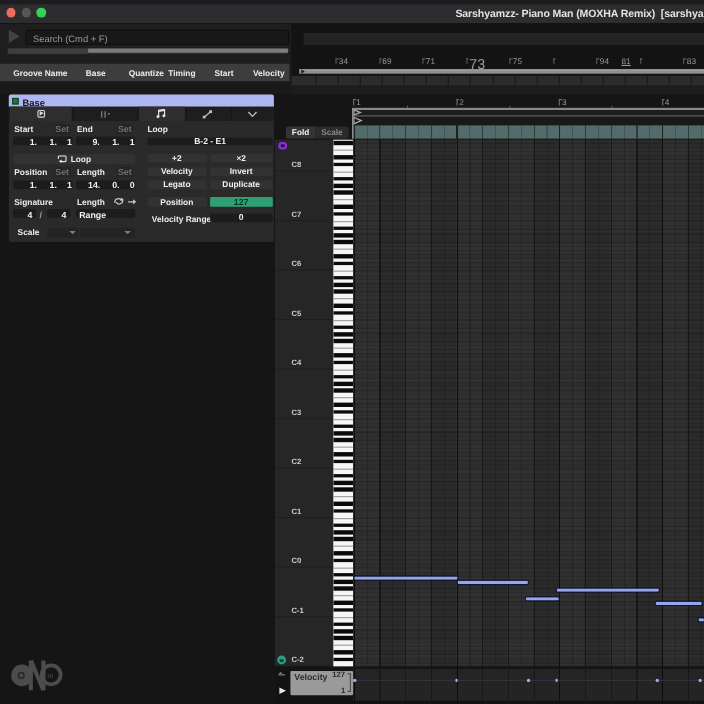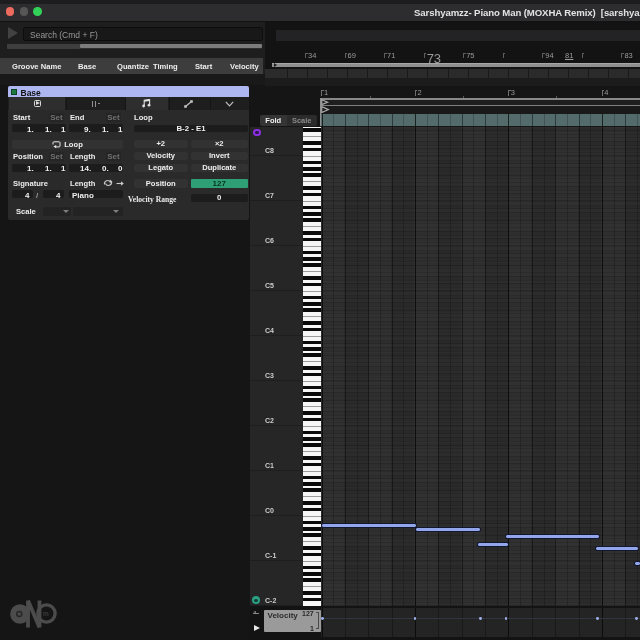--- a/index.html
+++ b/index.html
@@ -178,39 +178,39 @@
   <svg class="abs" style="left:115.5px;top:180px;" width="8" height="7" viewBox="0 0 8 7">
     <line x1="0.5" y1="3.5" x2="6" y2="3.5" stroke="#c8c8c8" stroke-width="1.1"></line>
     <path d="M5 1.2 L7.8 3.5 L5 5.8 Z" fill="#c8c8c8"></path>
   </svg>
   <div class="vbox" style="left:12px;top:189.5px;width:21px;height:8.5px;"></div>
   <div class="num" style="left:25px;top:190.5px;">4</div>
   <div class="abs" style="left:36px;top:190.5px;font-size:8px;font-weight:bold;color:#9a9a9a;">/</div>
   <div class="vbox" style="left:43px;top:189.5px;width:21px;height:8.5px;"></div>
   <div class="num" style="left:56px;top:190.5px;">4</div>
   <div class="vbox" style="left:69px;top:189.5px;width:54px;height:8.5px;"></div>
-  <div class="abs" style="left:72px;top:190.5px;font-size:8px;font-weight:bold;color:#f0f0f0;">Piano</div>
+  <div class="abs" style="left:72px;top:190.5px;font-size:8px;font-weight:bold;color:#f0f0f0;">Range</div>
 
   <div class="lbl" style="left:16px;top:208px;">Scale</div>
   <div class="abs" style="left:42.5px;top:206.5px;width:28.5px;height:9px;background:#232323;border-radius:2px;"></div>
   <div class="abs" style="left:63px;top:209.5px;width:0;height:0;border-top:3.5px solid #7e7e7e;border-left:3px solid transparent;border-right:3px solid transparent;"></div>
   <div class="abs" style="left:72.5px;top:206.5px;width:50px;height:9px;background:#232323;border-radius:2px;"></div>
   <div class="abs" style="left:113px;top:209.5px;width:0;height:0;border-top:3.5px solid #7e7e7e;border-left:3px solid transparent;border-right:3px solid transparent;"></div>
 
   <div class="lbl" style="left:134px;top:114px;">Loop</div>
   <div class="vbox" style="left:134px;top:124.5px;width:114px;height:7.5px;text-align:center;line-height:7.5px;">B-2 - E1</div>
   <div class="btn" style="left:134px;top:140px;width:53.5px;height:7.6px;">+2</div>
   <div class="btn" style="left:190.5px;top:140px;width:57.5px;height:7.6px;">×2</div>
   <div class="btn" style="left:134px;top:152px;width:53.5px;height:7.6px;">Velocity</div>
   <div class="btn" style="left:190.5px;top:152px;width:57.5px;height:7.6px;">Invert</div>
   <div class="btn" style="left:134px;top:164px;width:53.5px;height:7.6px;">Legato</div>
   <div class="btn" style="left:190.5px;top:164px;width:57.5px;height:7.6px;">Duplicate</div>
   <div class="btn" style="left:134px;top:179px;width:53.5px;height:8.6px;">Position</div>
   <div class="abs" style="left:190.5px;top:179px;width:57.5px;height:8.6px;background:#2fa076;border-radius:1px;display:flex;align-items:center;justify-content:center;font-size:8px;font-weight:bold;color:#05331e;">127</div>
-  <div class="lbl" style="left:128px;top:195.5px;font-family:Liberation Serif, serif;">Velocity Range</div>
+  <div class="lbl" style="left:138px;top:195.5px;">Velocity Range</div>
   <div class="vbox" style="left:190.5px;top:194.4px;width:57.5px;height:8px;text-align:center;line-height:8px;">0</div>
 
   <div class="abs" style="left:323.9px;top:88px;font-size:7.5px;color:#9a9a9a;">1</div>
     <div class="abs" style="left:321.4px;top:90px;width:1px;height:6px;background:#6f6f6f;"></div>
     <div class="abs" style="left:321.4px;top:90px;width:2.5px;height:1px;background:#6f6f6f;"></div>
     <div class="abs" style="left:417.4px;top:88px;font-size:7.5px;color:#9a9a9a;">2</div>
     <div class="abs" style="left:414.9px;top:90px;width:1px;height:6px;background:#6f6f6f;"></div>
     <div class="abs" style="left:414.9px;top:90px;width:2.5px;height:1px;background:#6f6f6f;"></div>
     <div class="abs" style="left:510.8px;top:88px;font-size:7.5px;color:#9a9a9a;">3</div>
     <div class="abs" style="left:508.3px;top:90px;width:1px;height:6px;background:#6f6f6f;"></div>

